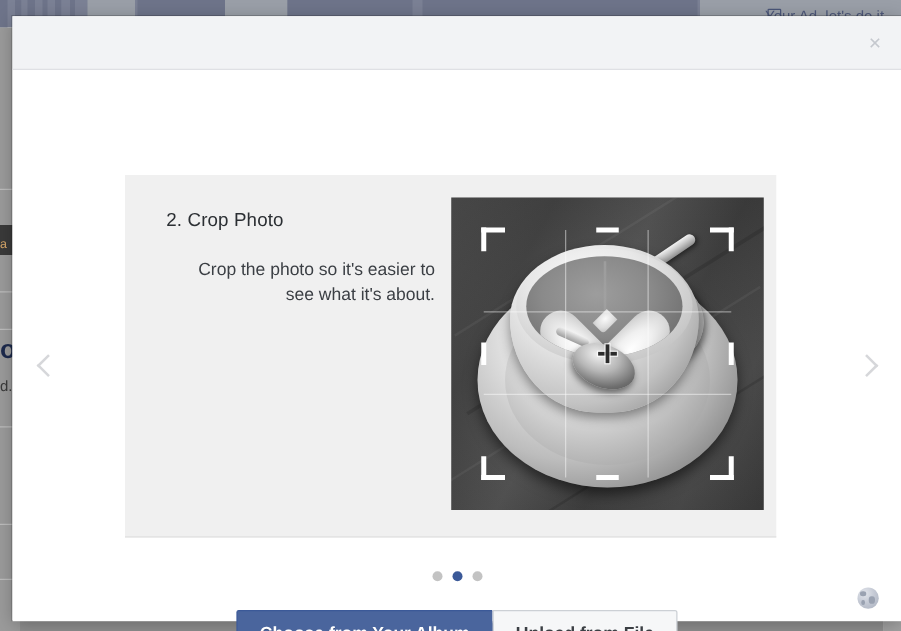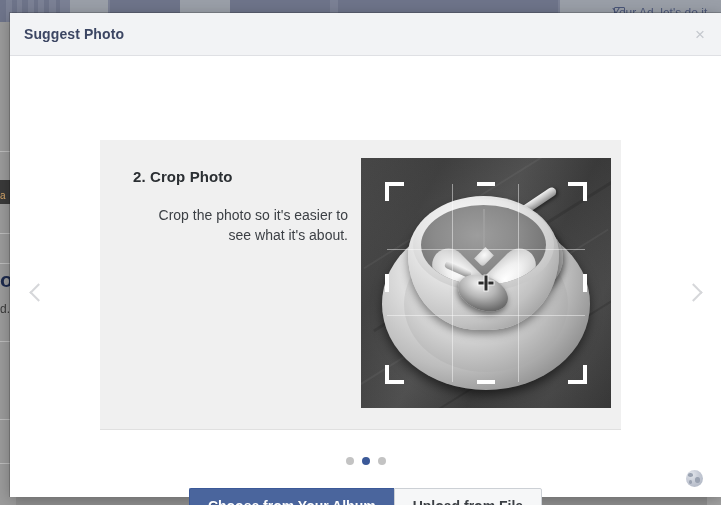--- a/index.html
+++ b/index.html
@@ -245,21 +245,21 @@
     background: #f0f0f0;
     border-bottom: 1px solid #e0e0e0;
   }
   .panel-text {
     position: absolute;
     left: 33px; top: 28px;
     width: 215px;
   }
   .step-title {
     font-size: 15px;
-    font-weight: bold;
+    font-weight: normal;
     color: #2b2f33;
     margin: 0 0 20px 0;
     letter-spacing: .1px;
   }
   .step-desc {
     font-size: 14px;
     line-height: 20px;
     color: #3b3f44;
     margin: 0;
     text-align: right;
@@ -574,21 +574,20 @@
     <div class="bg-globe"></div>
     <span>Public</span>
     <div class="bg-caret"></div>
   </div>
   <div class="bg-recommend">Recommend</div>
 </div>
 
 <div id="dialog">
 
   <div class="dlg-header">
-    <div class="dlg-title">Suggest Photo</div>
     <div class="dlg-close">×</div>
   </div>
 
   <div class="dlg-body">
 
     <div class="nav-arrow nav-prev">
       <span></span>
     </div>
     <div class="nav-arrow nav-next">
       <span></span>

